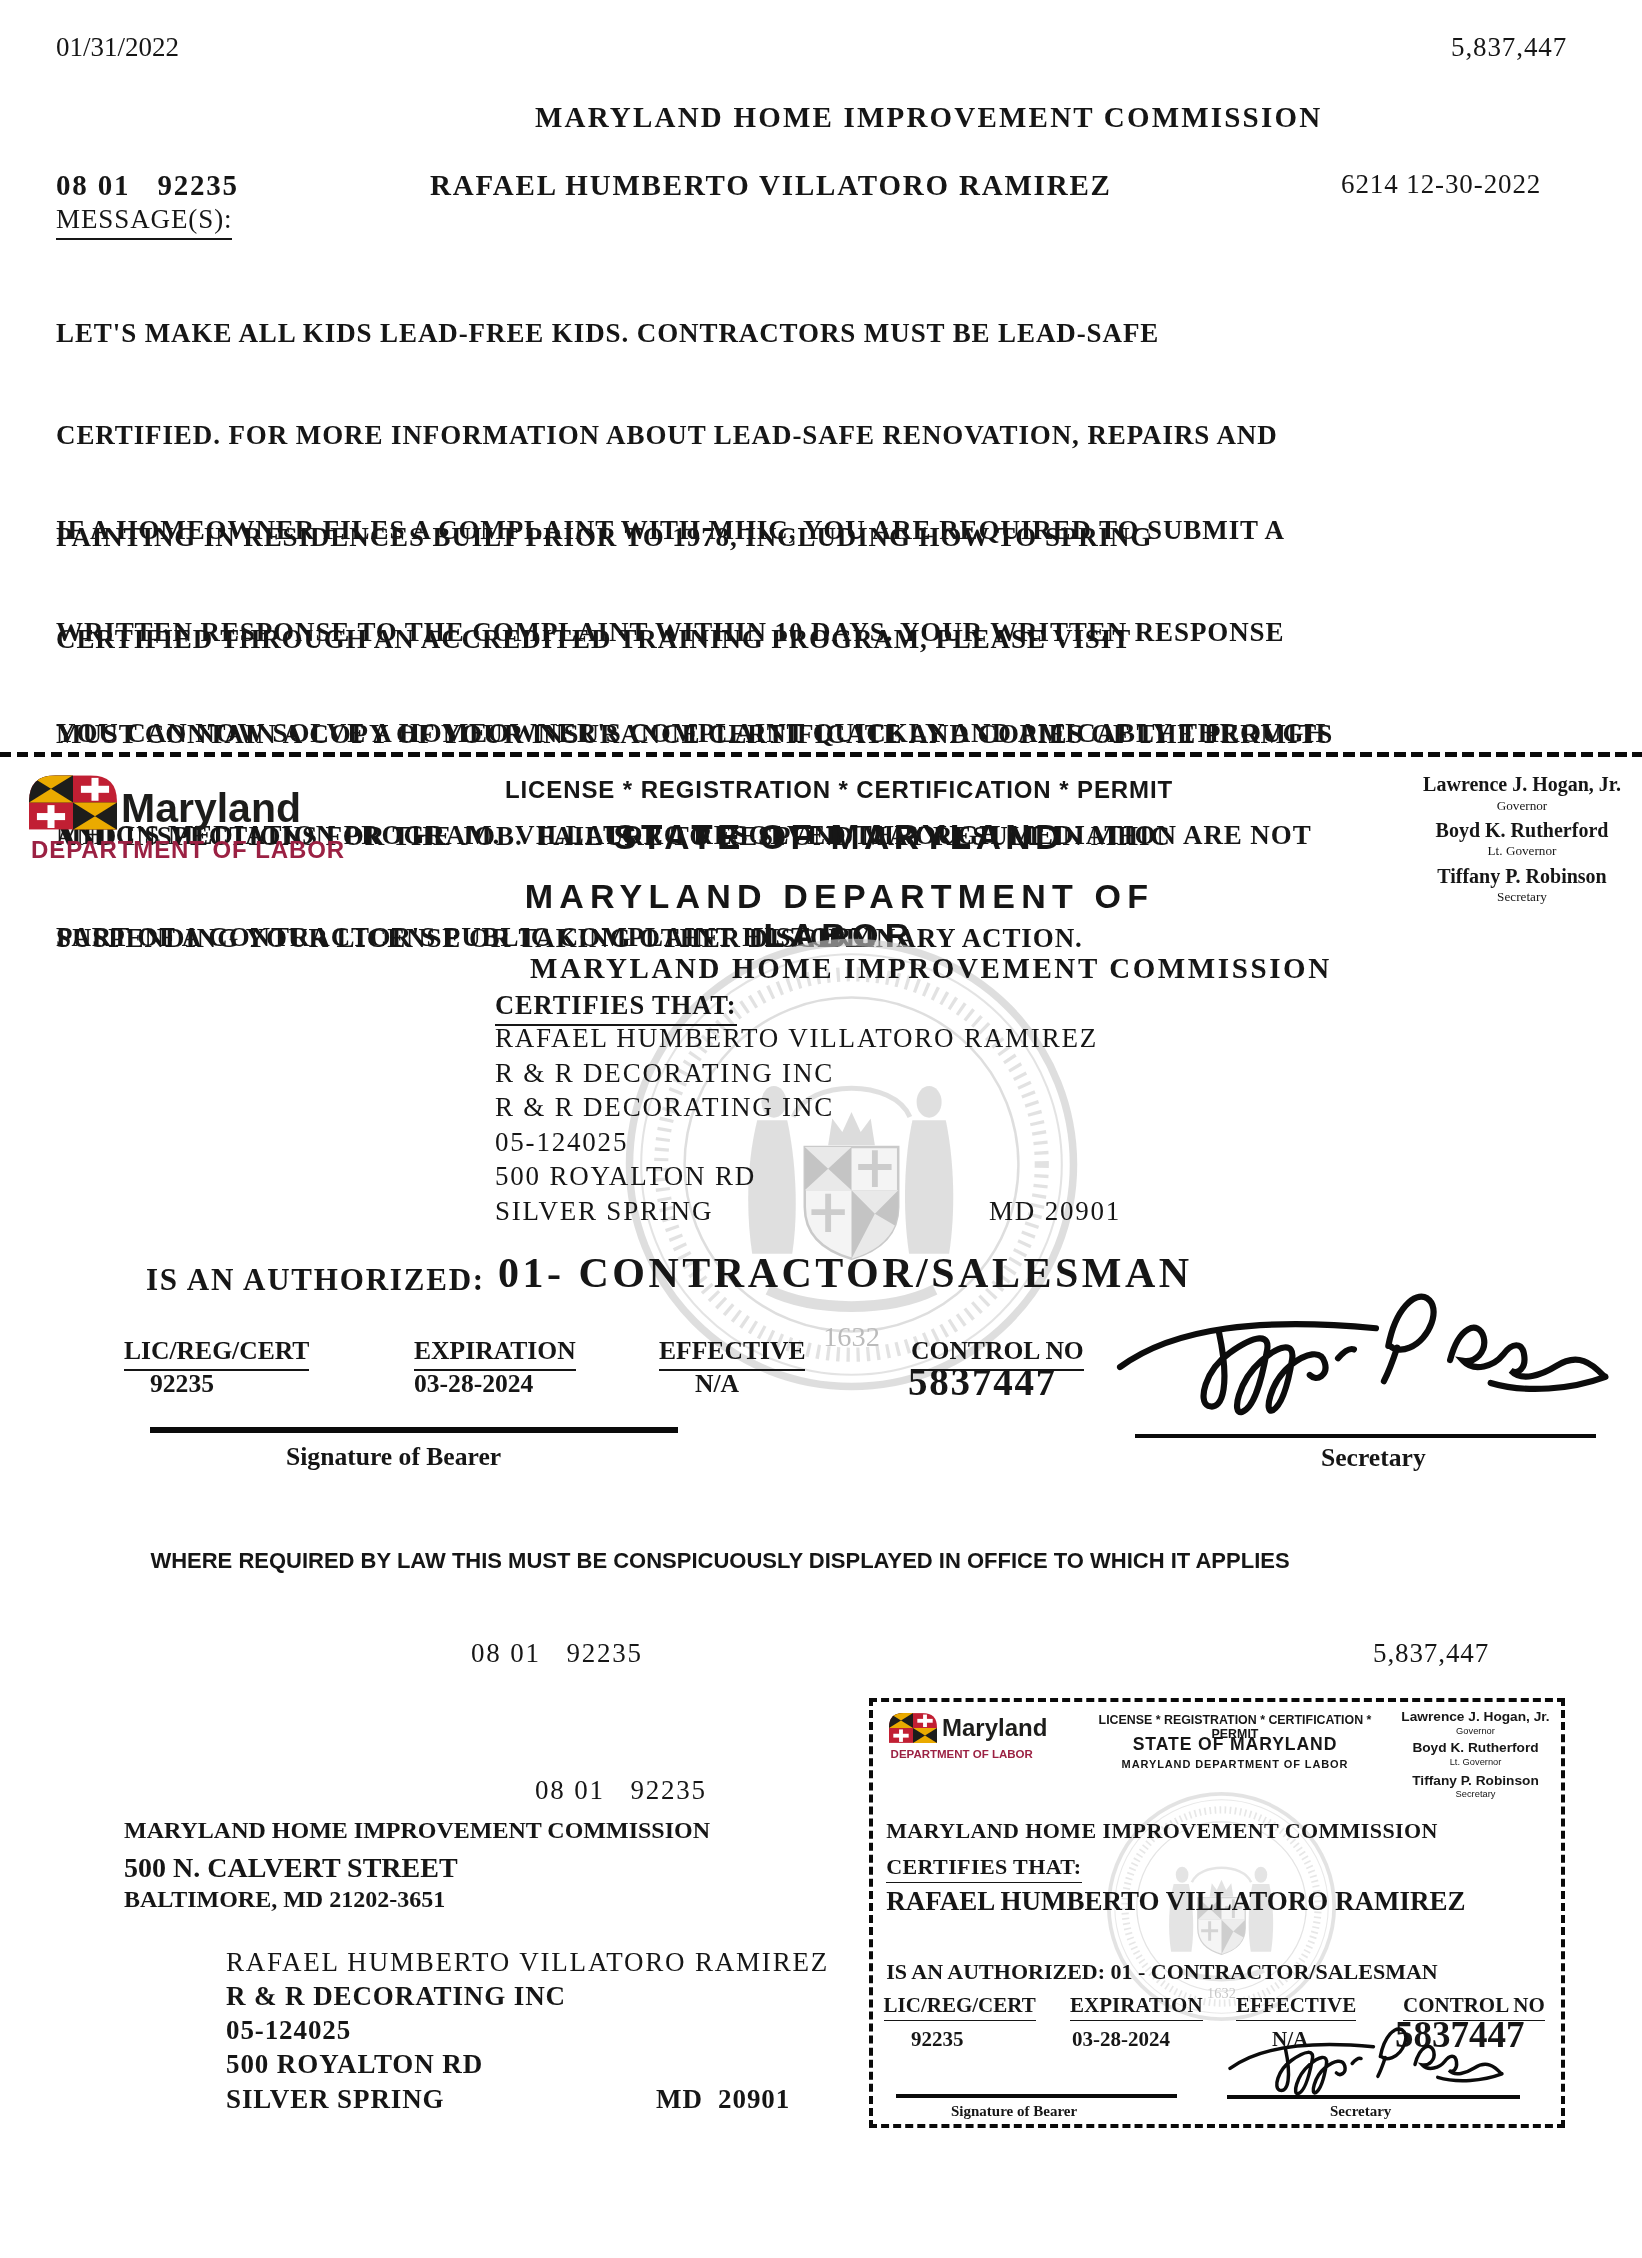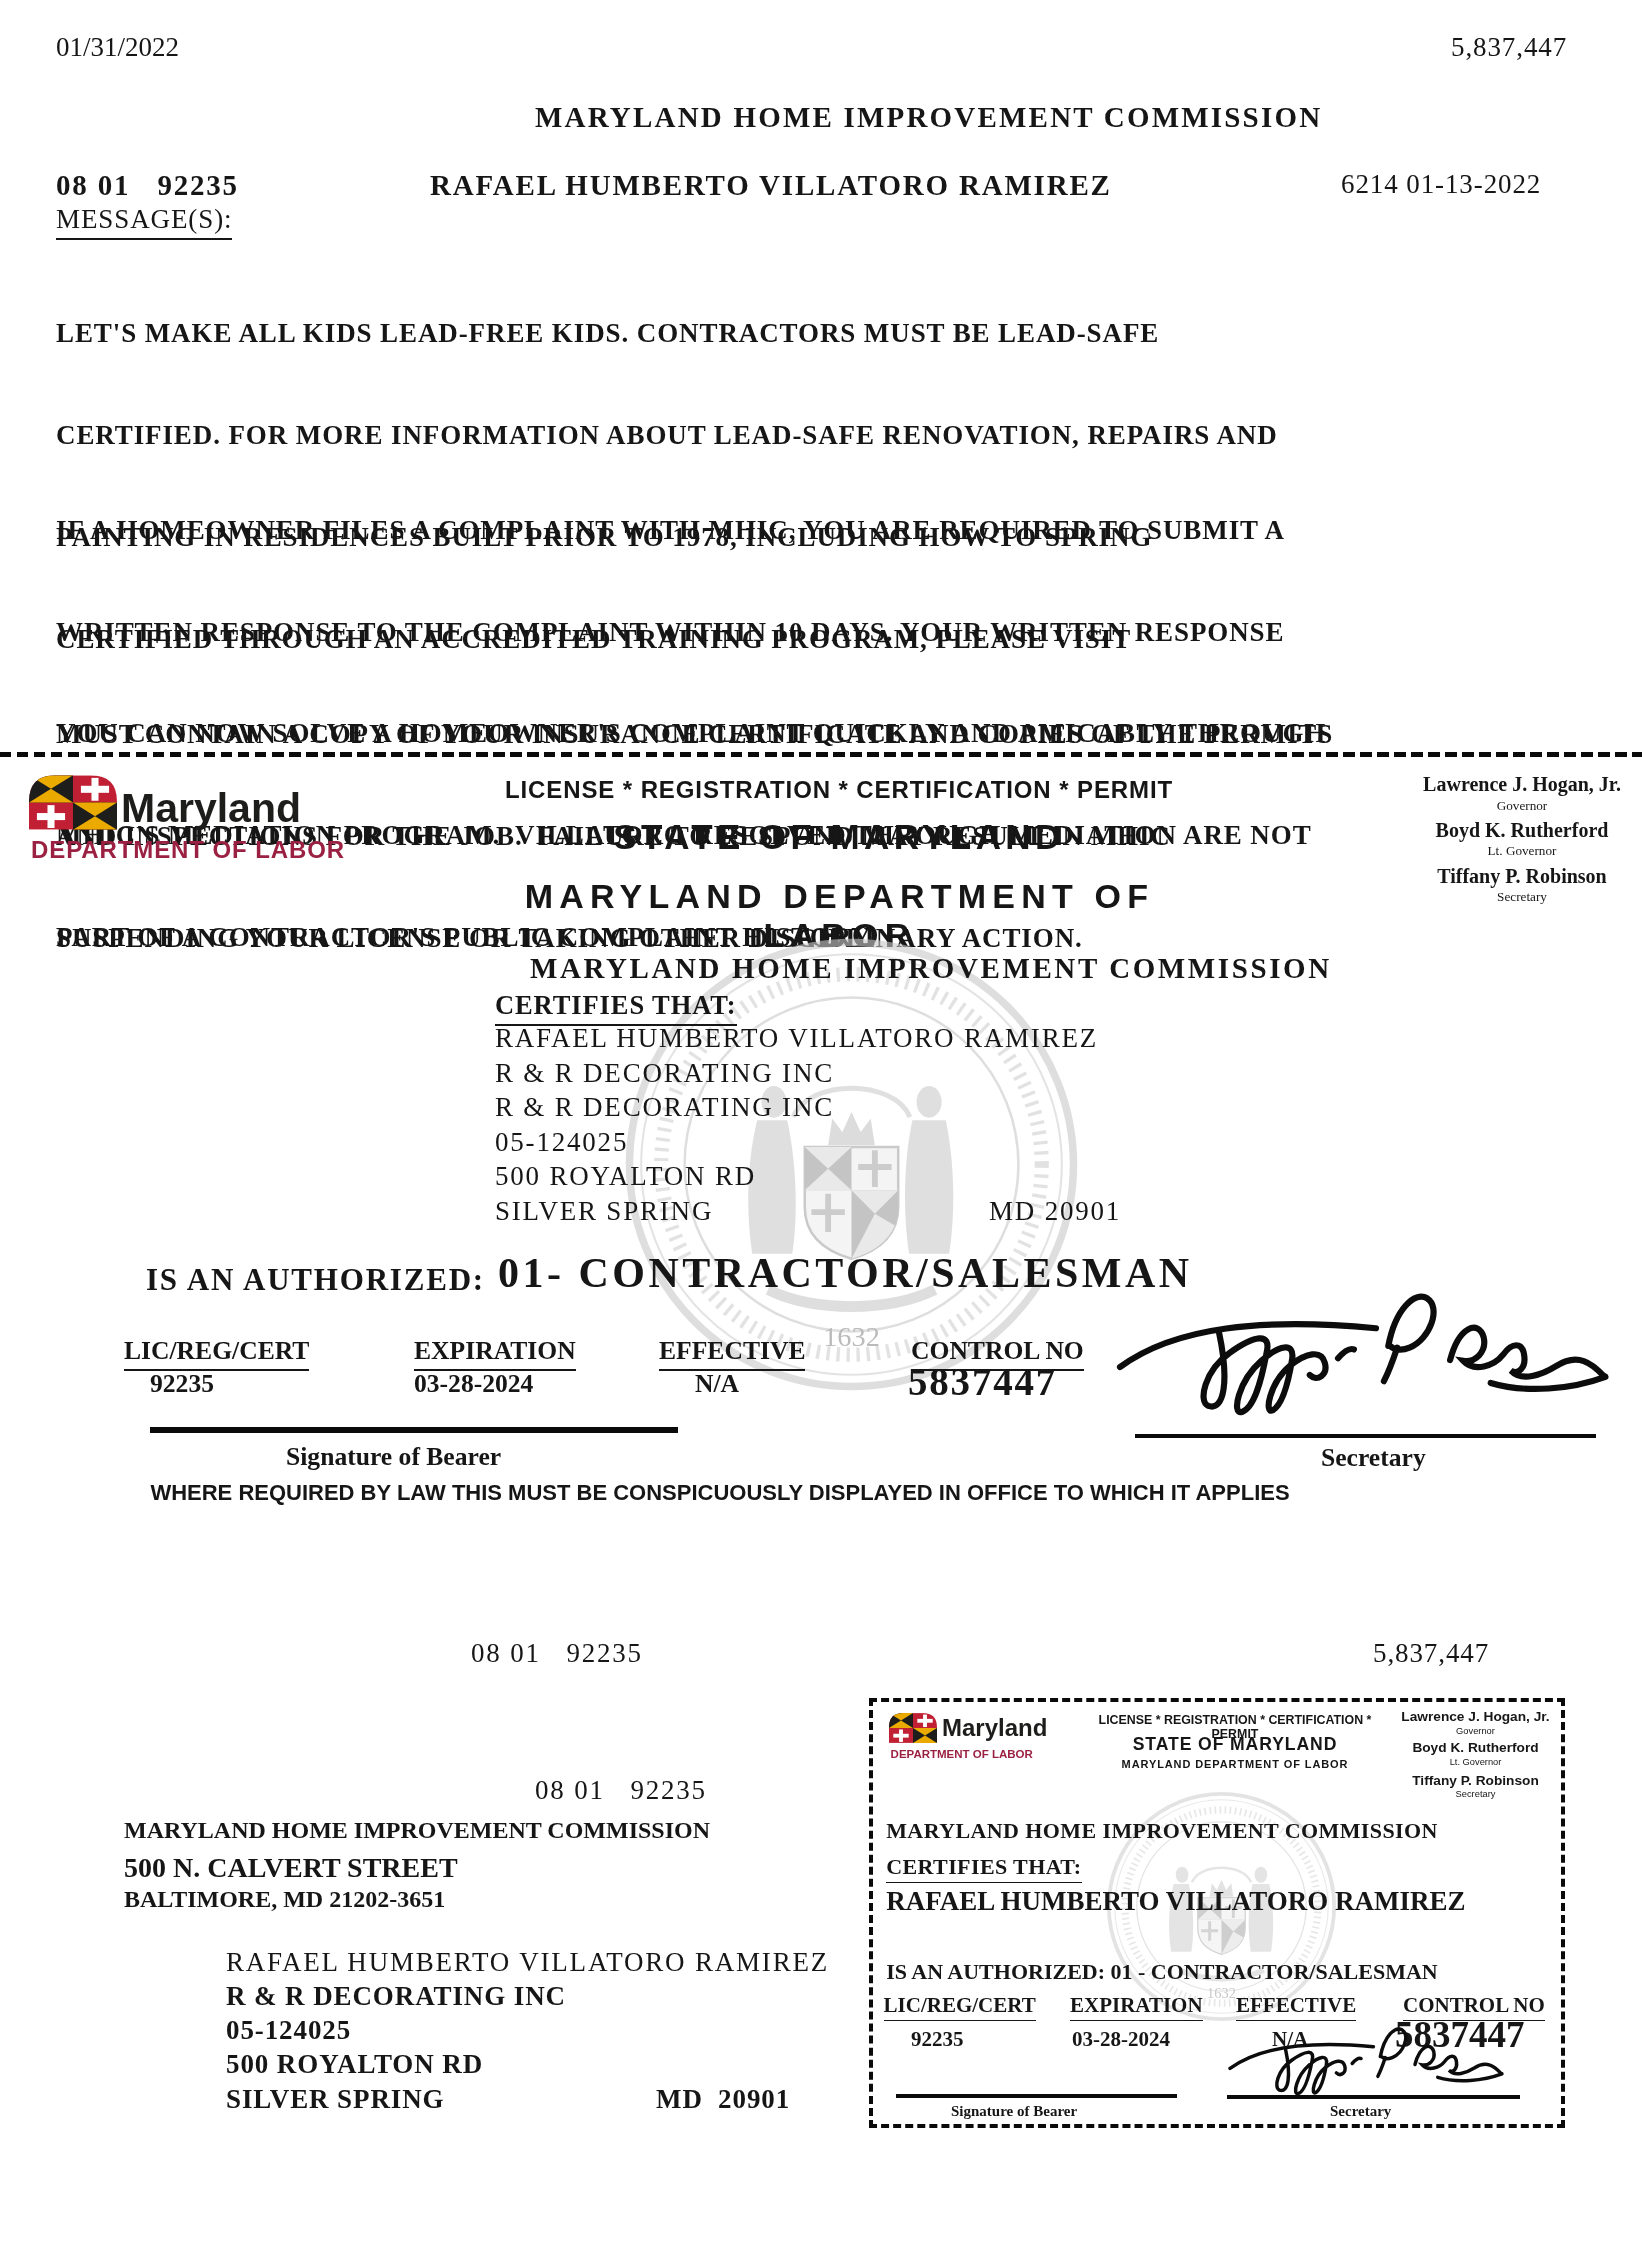--- a/index.html
+++ b/index.html
@@ -91,21 +91,21 @@
 
 <div class="page">
 
   <div class="abs mono" style="left:56px;top:32px;font-size:27px">01/31/2022</div>
   <div class="abs mono" style="left:1451px;top:32px;font-size:27px;letter-spacing:0.9px">5,837,447</div>
 
   <div class="abs mono b" style="left:535px;top:101px;font-size:29px;letter-spacing:2.2px">MARYLAND HOME IMPROVEMENT COMMISSION</div>
 
   <div class="abs mono b" style="left:56px;top:169px;font-size:29px;letter-spacing:1.8px">08 01   92235</div>
   <div class="abs mono b" style="left:430px;top:169px;font-size:29px;letter-spacing:1.8px">RAFAEL HUMBERTO VILLATORO RAMIREZ</div>
-  <div class="abs mono" style="left:1341px;top:169px;font-size:27px;letter-spacing:0.9px">6214 01-13-2022</div>
+  <div class="abs mono" style="left:1341px;top:169px;font-size:27px;letter-spacing:0.9px">6214 12-30-2022</div>
 
   <div class="abs mono u3" style="left:56px;top:204px;font-size:27px;letter-spacing:0.9px">MESSAGE(S):</div>
 
   <div class="abs mono b para" style="left:56px;top:248px">
     <div>LET'S MAKE ALL KIDS LEAD-FREE KIDS. CONTRACTORS MUST BE LEAD-SAFE</div>
     <div>CERTIFIED. FOR MORE INFORMATION ABOUT LEAD-SAFE RENOVATION, REPAIRS AND</div>
     <div>PAINTING IN RESIDENCES BUILT PRIOR TO 1978, INCLUDING HOW TO SPRING</div>
     <div>CERTIFIED THROUGH AN ACCREDITED TRAINING PROGRAM, PLEASE VISIT</div>
   </div>
   <div class="abs mono b para" style="left:56px;top:445px">
@@ -170,21 +170,21 @@
 
   <svg class="abs" style="left:1113px;top:1277px;width:503px;height:159px" viewBox="0 0 570 180">
       <use href="#sig"></use>
     </svg>
 
   <div class="abs hline" style="left:150px;top:1427px;width:528px;height:6.2px"></div>
   <div class="abs serif b" style="left:286px;top:1442px;font-size:25.6px">Signature of Bearer</div>
   <div class="abs hline" style="left:1135px;top:1434px;width:461px;height:3.5px"></div>
   <div class="abs serif b" style="left:1321px;top:1443px;font-size:25.6px">Secretary</div>
 
-  <div class="abs sans b center" style="left:0;top:1480px;width:1440px;font-size:22px">WHERE REQUIRED BY LAW THIS MUST BE CONSPICUOUSLY DISPLAYED IN OFFICE TO WHICH IT APPLIES</div>
+  <div class="abs sans b center" style="left:0;top:1548px;width:1440px;font-size:22px">WHERE REQUIRED BY LAW THIS MUST BE CONSPICUOUSLY DISPLAYED IN OFFICE TO WHICH IT APPLIES</div>
 
   <div class="abs mono" style="left:471px;top:1638px;font-size:27px;letter-spacing:1.8px">08 01   92235</div>
   <div class="abs mono" style="left:1373px;top:1638px;font-size:27px;letter-spacing:0.9px">5,837,447</div>
   <div class="abs mono" style="left:535px;top:1775px;font-size:27px;letter-spacing:1.8px">08 01   92235</div>
 
   <div class="abs mono b" style="left:124px;top:1817px;font-size:24px">MARYLAND HOME IMPROVEMENT COMMISSION</div>
   <div class="abs mono b" style="left:124px;top:1852px;font-size:28px">500 N. CALVERT STREET</div>
   <div class="abs mono b" style="left:124px;top:1886px;font-size:24px">BALTIMORE, MD 21202-3651</div>
 
   <div class="abs mono" style="left:226px;top:1947px;font-size:27px;letter-spacing:1.8px">RAFAEL HUMBERTO VILLATORO RAMIREZ</div>

